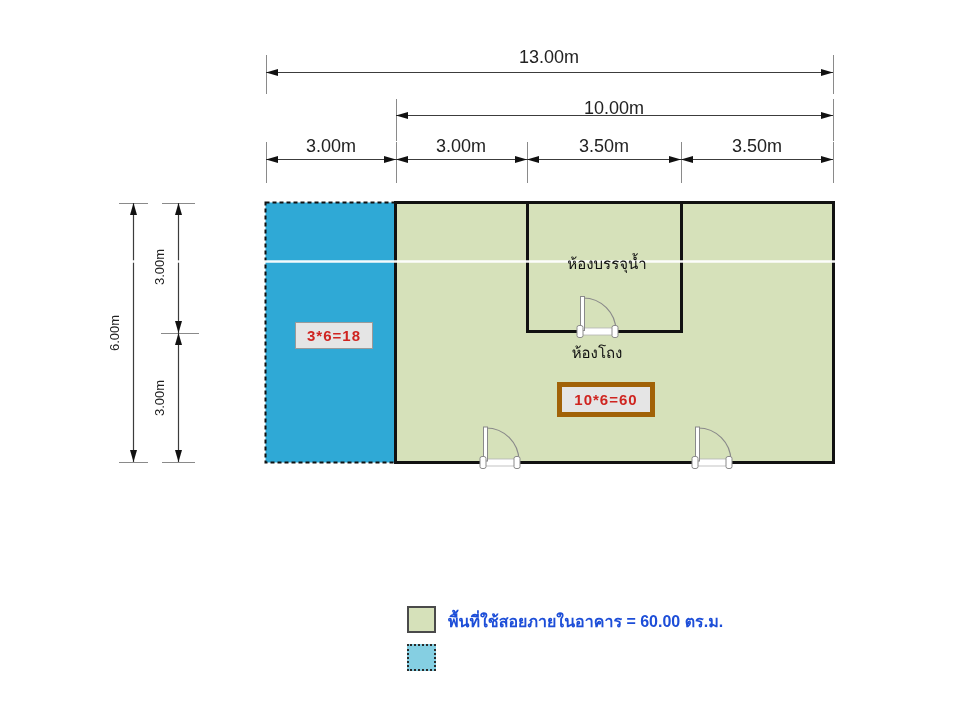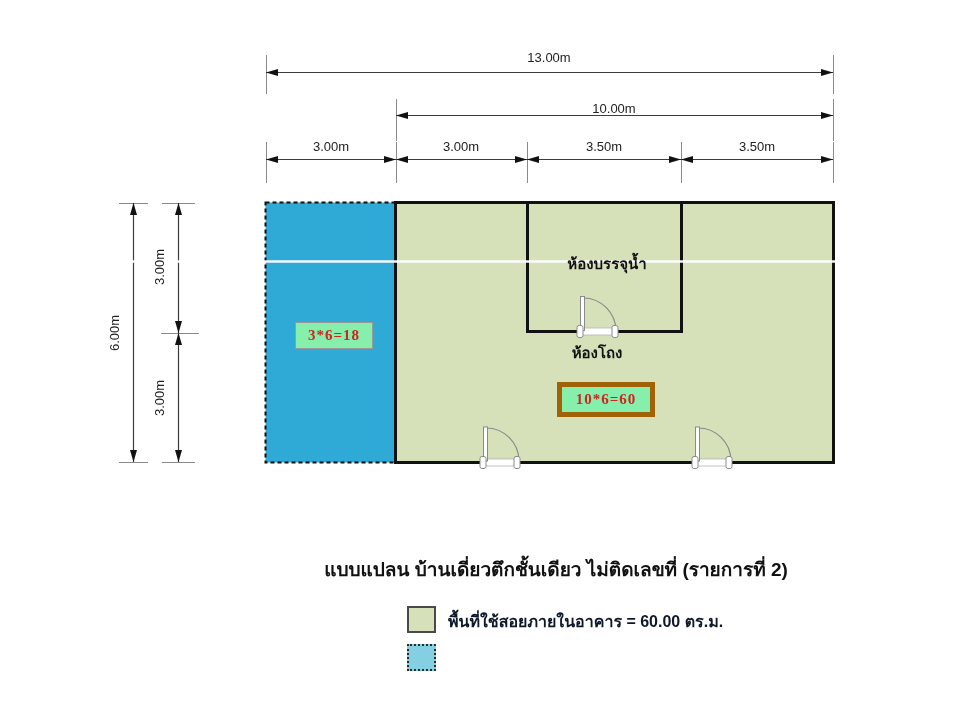--- a/index.html
+++ b/index.html
@@ -2,34 +2,34 @@
 <html><head>
 <meta charset="utf-8">
 <style>
   html,body{margin:0;padding:0;background:#ffffff;}
   #canvas{
     position:relative;width:960px;height:720px;background:#ffffff;overflow:hidden;
     font-family:"Liberation Sans","DejaVu Sans",sans-serif;color:#1a1a1a;
   }
   #drawing{position:absolute;left:0;top:0;}
   .lbl{position:absolute;white-space:nowrap;}
-  .dim-label{font-size:13px;color:#222;transform:translate(-50%,-50%);}
+  .dim-label{font-size:18px;color:#222;transform:translate(-50%,-50%);}
   .dim-label-v{font-size:13px;color:#222;transform:translate(-50%,-50%) rotate(-90deg);}
-  .room-label{font-size:15px;font-weight:bold;color:#111;transform:translate(-50%,-50%);text-align:center;line-height:21px;}
+  .room-label{font-size:15px;font-weight:normal;color:#111;transform:translate(-50%,-50%);text-align:center;line-height:21px;}
   .area-box{
-    position:absolute;background:#86efac;display:flex;align-items:center;justify-content:center;
-    font-size:15px;font-weight:bold;color:#cf2420;letter-spacing:1px;font-family:Liberation Serif, serif;
+    position:absolute;background:#e5e5e5;display:flex;align-items:center;justify-content:center;
+    font-size:15px;font-weight:bold;color:#cf2420;letter-spacing:1px;
   }
   .area-box.gray-border{border:1px solid #9a9a9a;}
   .area-box.red-border{border:5px solid #a16207;}
   .title{font-size:19px;font-weight:bold;color:#111;transform:translate(-50%,-50%);}
   .legend-swatch{position:absolute;width:29px;height:27px;box-sizing:border-box;}
   .legend-swatch.green{background:#d6e1ba;border:2px solid #4a4a4a;}
   .legend-swatch.blue{background:#85cfe2;border:2px dotted #2a2a2a;}
-  .legend-label{font-size:16px;font-weight:bold;color:#0f172a;transform:translateY(-50%);text-align:center;}
+  .legend-label{font-size:16px;font-weight:bold;color:#1d4ed8;transform:translateY(-50%);text-align:center;}
 </style>
 </head>
 <body>
 
 <div id="canvas">
 
   <svg id="drawing" width="960" height="720" viewBox="0 0 960 720">
 
     <g stroke="#8a8a8a" stroke-width="1">
       <line x1="266.5" y1="55" x2="266.5" y2="94"></line>
@@ -126,20 +126,19 @@
   <div class="lbl dim-label-v" style="left:159px;top:267px;">3.00m</div>
   <div class="lbl dim-label-v" style="left:159px;top:398px;">3.00m</div>
 
   <div class="area-box gray-border" style="left:295px;top:322px;width:76px;height:25px;">3*6=18</div>
 
   <div class="lbl room-label" style="left:607px;top:263px;">ห้องบรรจุน้ำ</div>
 
   <div class="lbl room-label" style="left:597px;top:352px;">ห้องโถง</div>
   <div class="area-box red-border" style="left:557px;top:382px;width:88px;height:25px;">10*6=60</div>
 
-  <div class="lbl title" style="left:556px;top:569px;">แบบแปลน  บ้านเดี่ยวตึกชั้นเดียว ไม่ติดเลขที่ (รายการที่ 2)</div>
 
   <div class="legend-swatch green" style="left:407px;top:606px;"></div>
   <div class="lbl legend-label" style="left:448px;top:621px;">พื้นที่ใช้สอยภายในอาคาร  =  60.00 ตร.ม.</div>
 
   <div class="legend-swatch blue" style="left:407px;top:644px;"></div>
 
 </div>
 
 </body></html>

